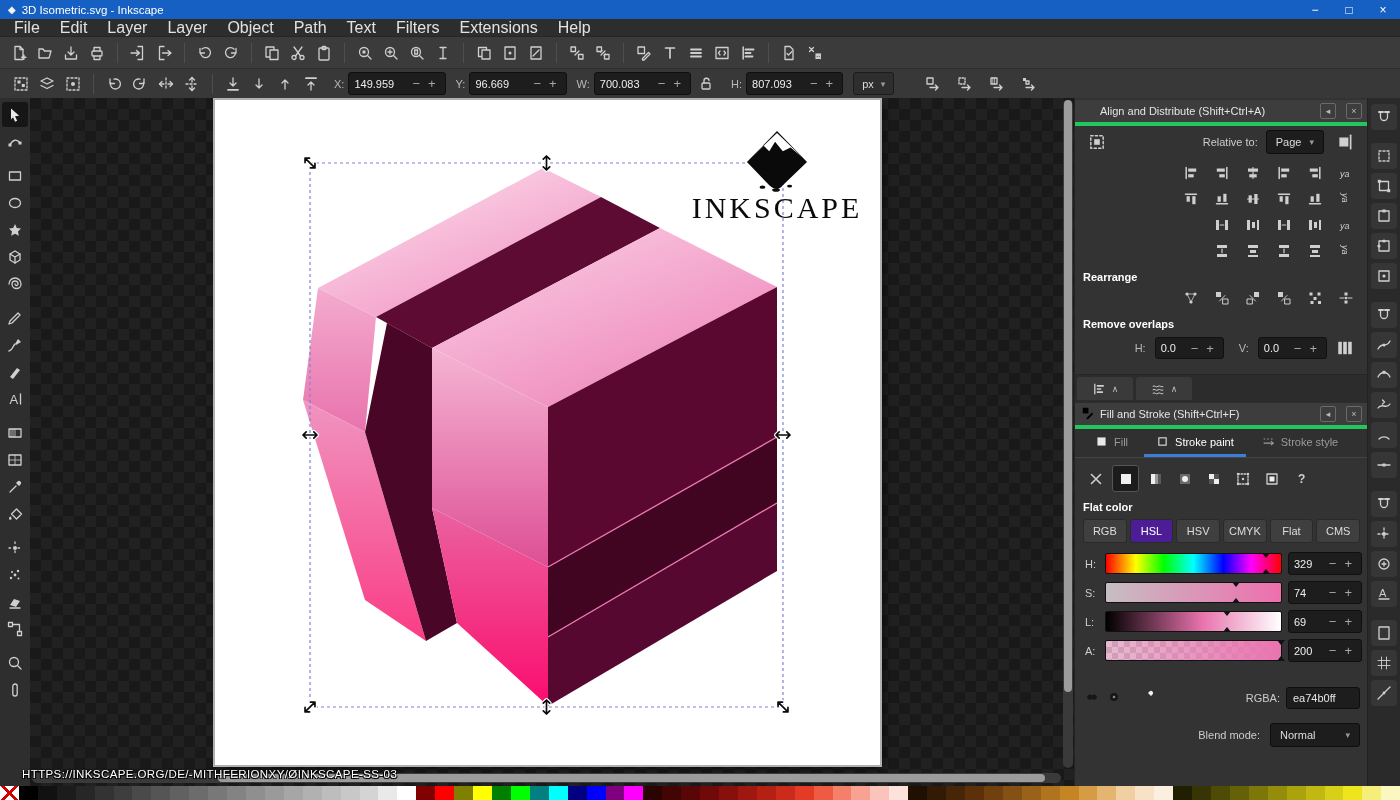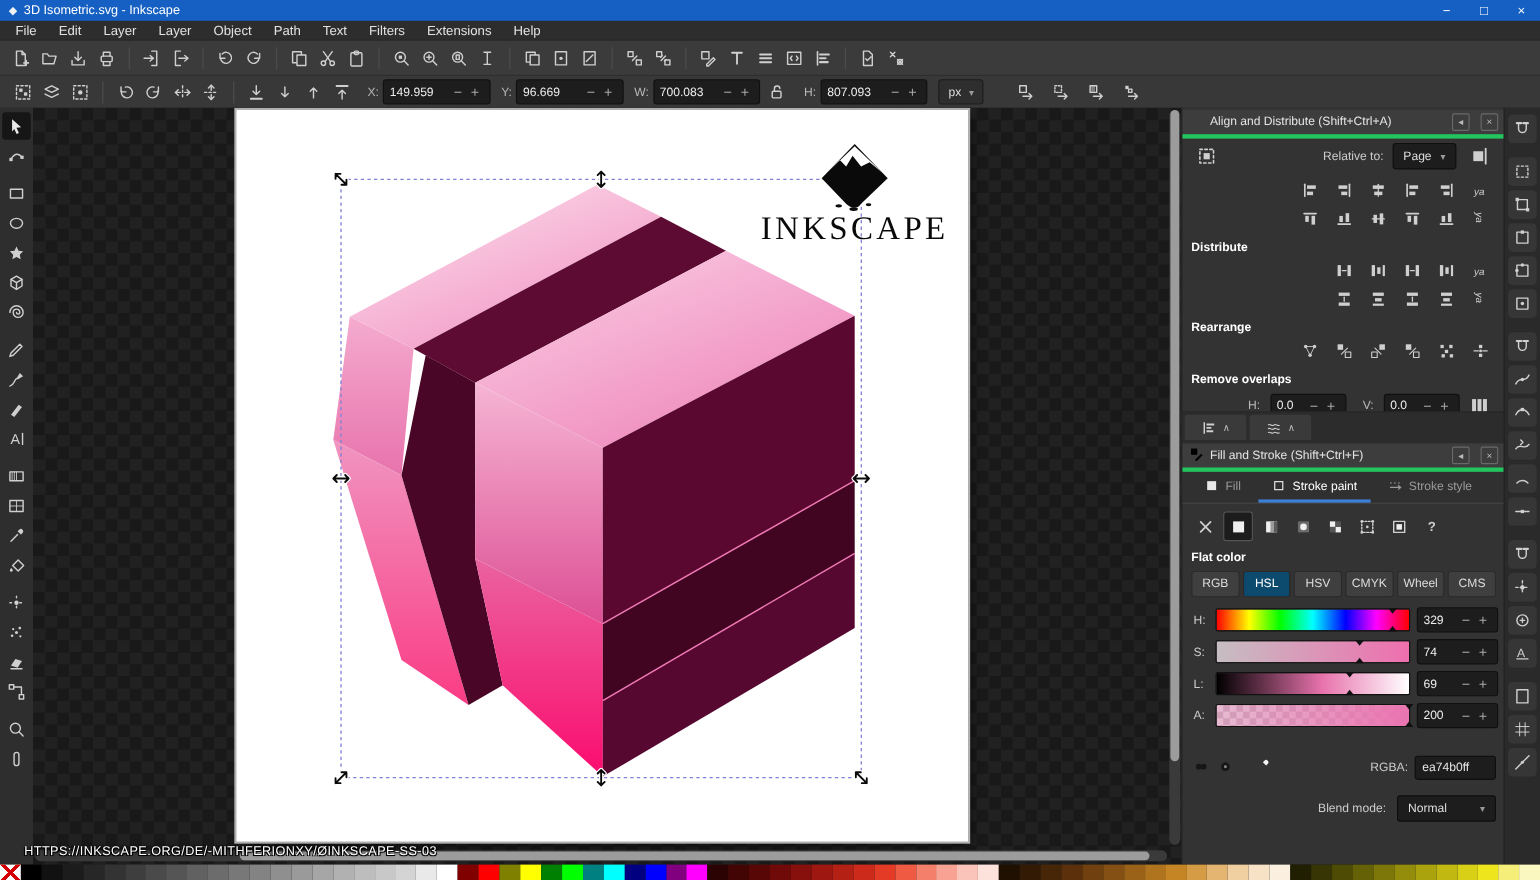--- a/index.html
+++ b/index.html
@@ -6,21 +6,21 @@
   #app{position:relative;width:1400px;height:800px;overflow:hidden;background:#2b2b2b;
        font-family:"Liberation Sans",sans-serif;color:#ddd;font-size:12px;-webkit-font-smoothing:antialiased;}
   
   .titlebar{position:absolute;top:0;left:0;right:0;height:19px;background:#1560c2;display:flex;align-items:center;color:#fff;}
   .titlebar .tlogo{margin:0 6px 0 8px;font-size:10px;color:#f2f2f2;}
   .titlebar .ttext{font-size:11.5px;}
   .winbtns{margin-left:auto;display:flex;height:100%;}
   .winbtn{width:34px;display:flex;align-items:center;justify-content:center;font-size:12px;color:#fff;}
   
   .menubar{position:absolute;top:19px;left:0;right:0;height:17px;background:#2d2d2d;display:flex;align-items:center;padding-left:4px;border-bottom:1px solid #262626;}
-  .mitem{padding:0 10px;font-size:12px;color:#e2e2e2;}
+  .mitem{padding:0 10px;font-size:16px;color:#e2e2e2;}
   
   .cmdbar{position:absolute;top:37px;left:0;right:0;height:31px;background:#3b3b3b;display:flex;align-items:center;padding-left:6px;border-bottom:1px solid #2e2e2e;}
   .optsbar{position:absolute;top:69px;left:0;right:0;height:29px;background:#383838;display:flex;align-items:center;padding-left:8px;border-bottom:1px solid #2a2a2a;}
   .ibtn{width:26px;height:26px;display:flex;align-items:center;justify-content:center;border-radius:3px;flex:none;}
   .ibtn svg{stroke:#cfcfcf;fill:none;stroke-width:1.3;stroke-linecap:round;stroke-linejoin:round;}
   .sep{width:1px;height:20px;background:#4e4e4e;margin:0 7px;flex:none;}
   .flabel{color:#b9b9b9;font-size:11px;margin:0 4px 0 10px;}
   .spin{display:flex;align-items:center;background:#1d1d1d;border:1px solid #101010;border-radius:3px;height:21px;padding:0 5px;}
   .spin .v{font-size:11px;color:#eee;flex:1;min-width:54px;}
   .spin .m,.spin .p{color:#a8a8a8;font-size:13px;padding:0 4px;line-height:1;}
@@ -72,21 +72,21 @@
   .fs-tabs{height:28px;display:flex;align-items:flex-end;background:#303030;border-bottom:1px solid #454545;padding-left:8px;gap:4px;}
   .fs-tab{display:flex;align-items:center;gap:6px;padding:0 12px 6px;color:#9a9a9a;border-bottom:3px solid transparent;}
   .fs-tab.active{color:#fff;border-bottom-color:#3d7fd6;}
   .fs-tab svg{stroke:#9a9a9a;fill:none;stroke-width:1.3;}
   .fs-tab.active svg{stroke:#e8e8e8;}
   .paintrow{display:flex;align-items:center;gap:4px;padding:7px 0 2px 8px;}
   .paintrow .ibtn{width:25px;height:25px;}
   .paintrow .ibtn.active{background:#1c1c1c;border:1px solid #555;}
   .modes{display:flex;gap:3px;padding:4px 8px 6px;text-align:right;}
   .mode{flex:1;height:22px;background:#3f3f3f;border:1px solid #2a2a2a;border-radius:3px;display:flex;align-items:center;justify-content:center;color:#ddd;}
-  .mode.active{background:#0c4a6e;color:#fff;}
+  .mode.active{background:#4c1d95;color:#fff;}
   .sliderrow{display:flex;align-items:center;padding:3px 6px 3px 10px;gap:6px;}
   .sliderrow .sl{width:14px;color:#ccc;}
   .track{position:relative;flex:1;height:19px;border:1px solid #111;border-radius:2px;}
   .tr-hue{background:linear-gradient(to right,#f00 0%,#ff0 17%,#0f0 33%,#0ff 50%,#00f 67%,#f0f 83%,#f00 100%);}
   .tr-saturation{background:linear-gradient(to right,#c6bec2,#ee6fae);}
   .tr-lightness{background:linear-gradient(to right,#000 0%,#e873ad 55%,#fff 100%);}
   .tr-alpha{background-image:linear-gradient(to right,rgba(234,116,176,.25),rgba(234,116,176,1)),repeating-conic-gradient(#c9aebc 0% 25%,#e5d2dc 0% 50%);background-size:auto,12px 12px;}
   .mk{position:absolute;top:0;bottom:0;width:0;}
   .mk::before{content:"";position:absolute;left:-4px;top:-1px;border:4px solid transparent;border-top:5px solid #111;}
   .mk::after{content:"";position:absolute;left:-4px;bottom:-1px;border:4px solid transparent;border-bottom:5px solid #111;}
@@ -790,21 +790,20 @@
             </svg>
           </div>
           <div class="ibtn">
             <svg viewBox="0 0 16 16" width="16" height="16">
               <g transform="rotate(90 8 8)">
                 <text x="2" y="12" font-size="9" font-style="italic" fill="#cfcfcf" stroke="none">ya</text>
               </g>
             </svg>
           </div>
         </div>
-      <div class="seclabel">Distribute</div>
       <div class="btnrow" id="distrow1">
           <div class="ibtn">
             <svg viewBox="0 0 16 16" width="16" height="16">
               <rect x="2" y="3" width="3" height="10" fill="#cfcfcf" stroke="none"></rect>
               <rect x="11" y="3" width="3" height="10" fill="#cfcfcf" stroke="none"></rect>
               <path d="M6.2 8h3.6" stroke-width="1.2"></path>
             </svg>
           </div>
           <div class="ibtn">
             <svg viewBox="0 0 16 16" width="16" height="16">
@@ -1053,21 +1052,21 @@
               <text x="5" y="12" font-size="12" font-weight="bold" fill="#cfcfcf" stroke="none">?</text>
             </svg>
           </div>
         </div>
       <div class="seclabel">Flat color</div>
       <div class="modes" id="modes">
           <div class="mode">RGB</div>
           <div class="mode active">HSL</div>
           <div class="mode">HSV</div>
           <div class="mode">CMYK</div>
-          <div class="mode">Wheel</div>
+          <div class="mode">Flat</div>
           <div class="mode">CMS</div>
         </div>
       <div id="sliders">
           <div class="sliderrow">
             <span class="sl">H:</span>
             <div class="track tr-hue">
               <b class="mk" style="left:91.4%"></b>
             </div>
             <div class="spin valspin">
               <span class="v" style="min-width:28px;">329</span>

